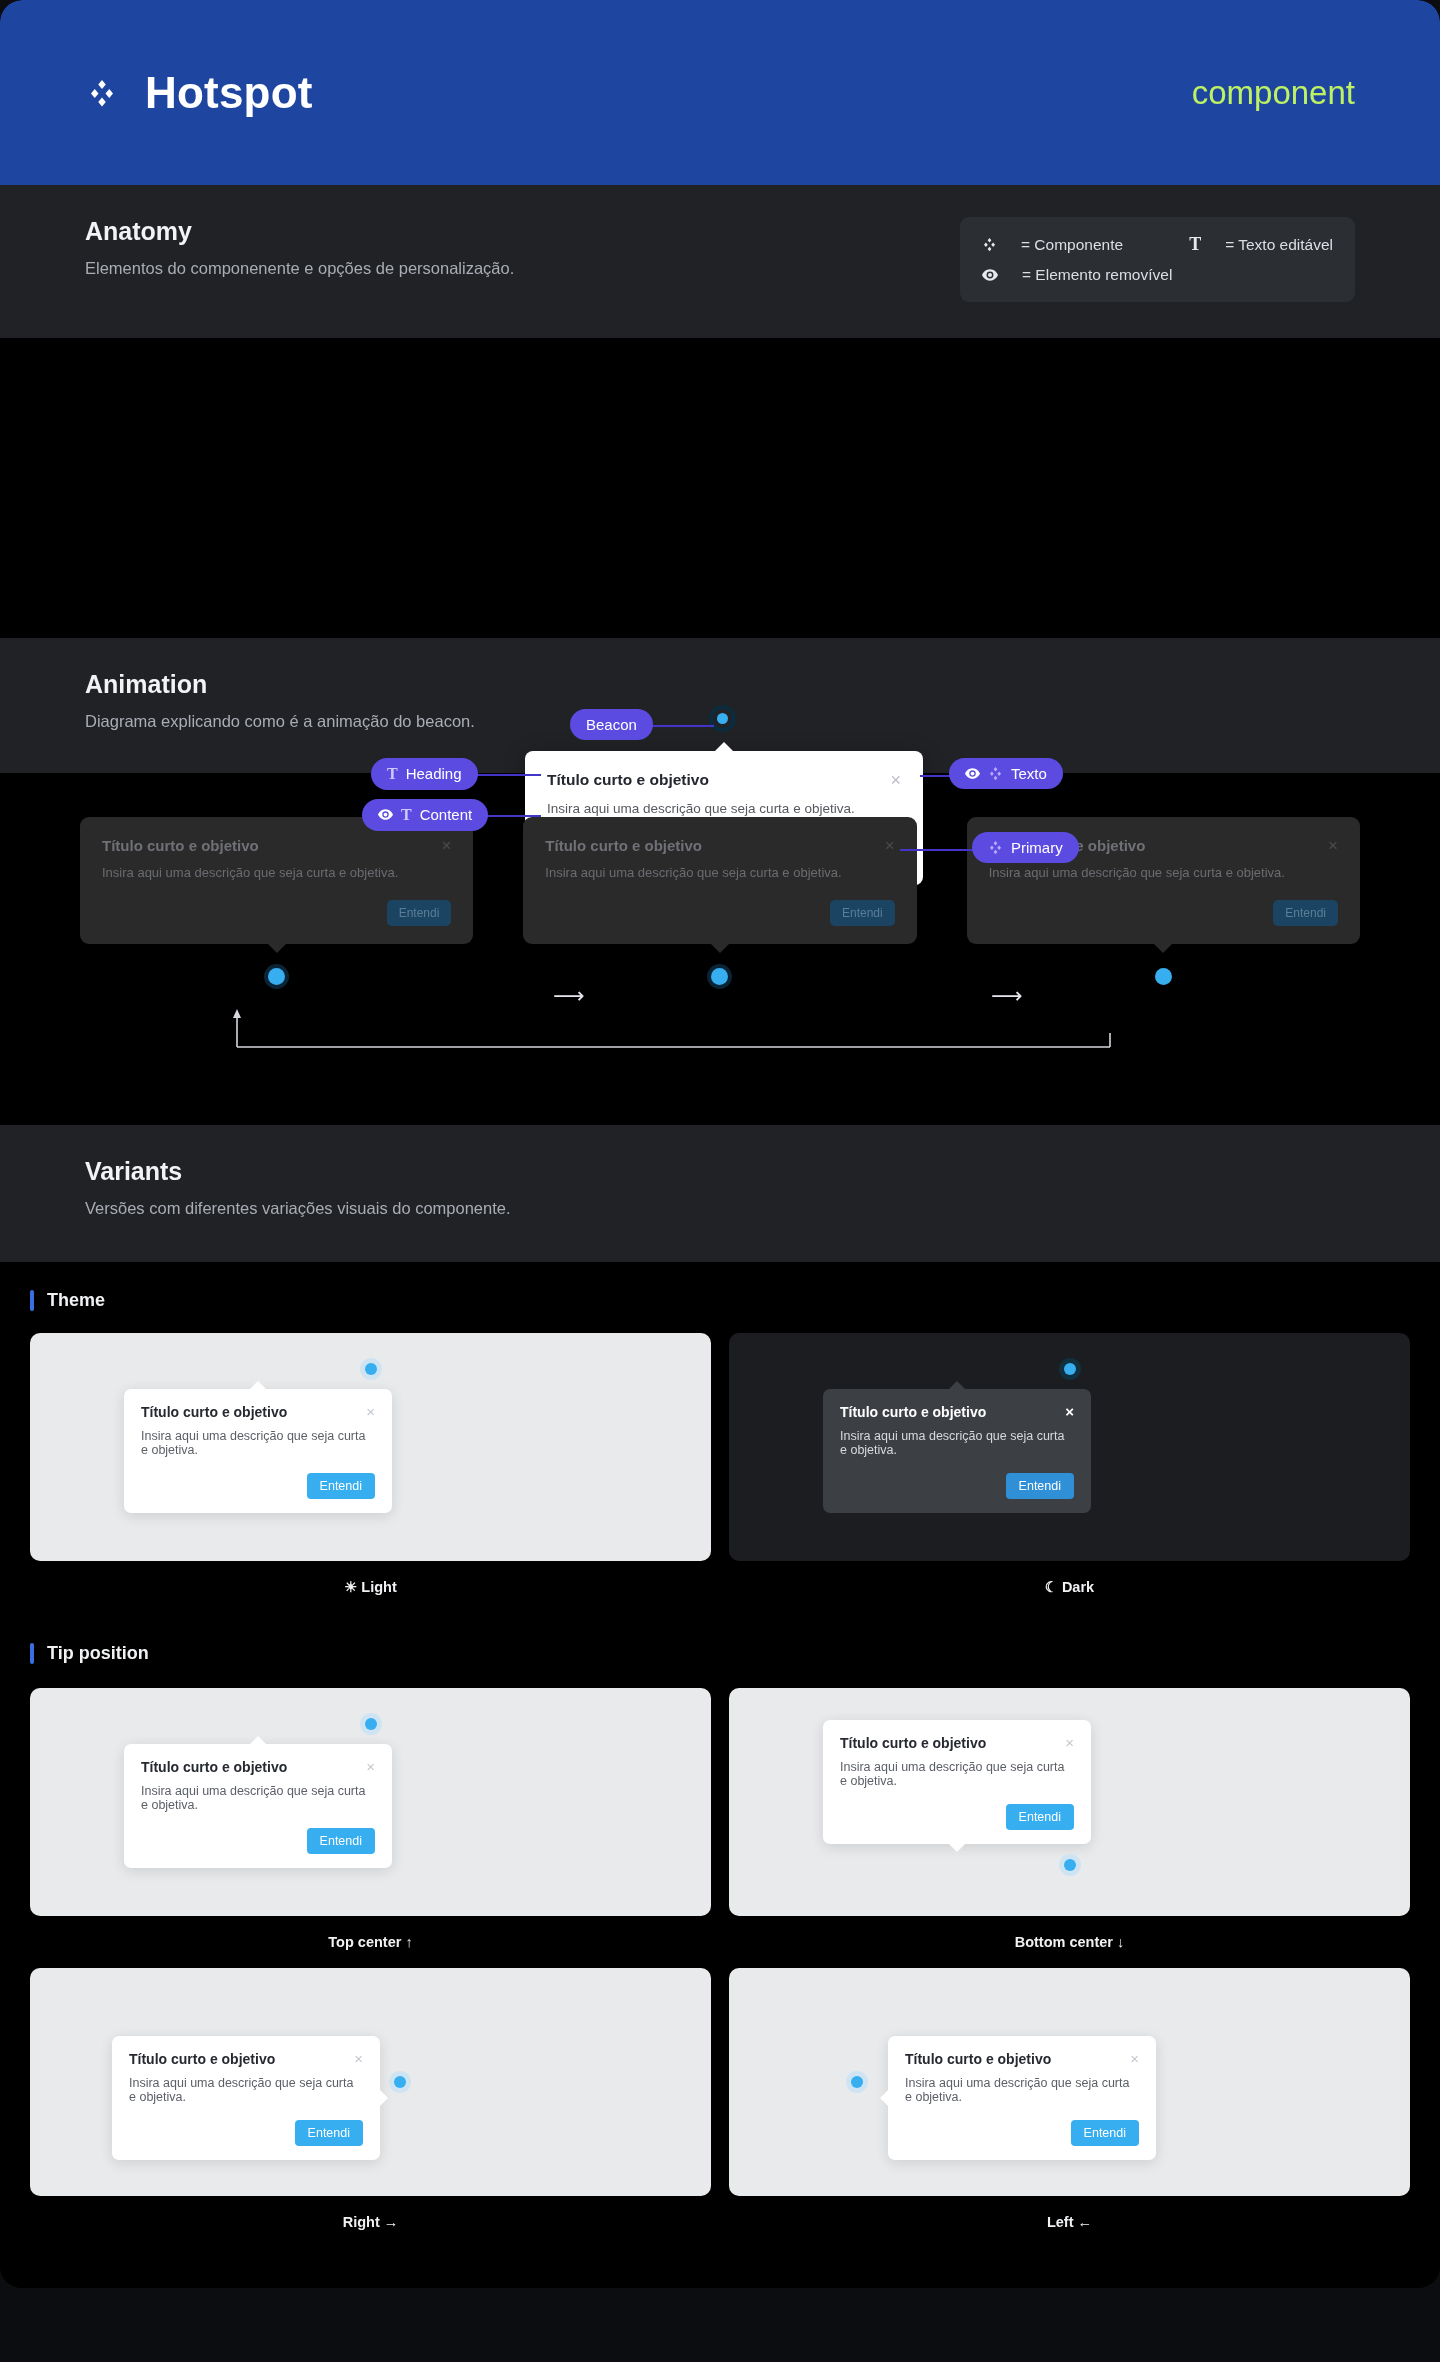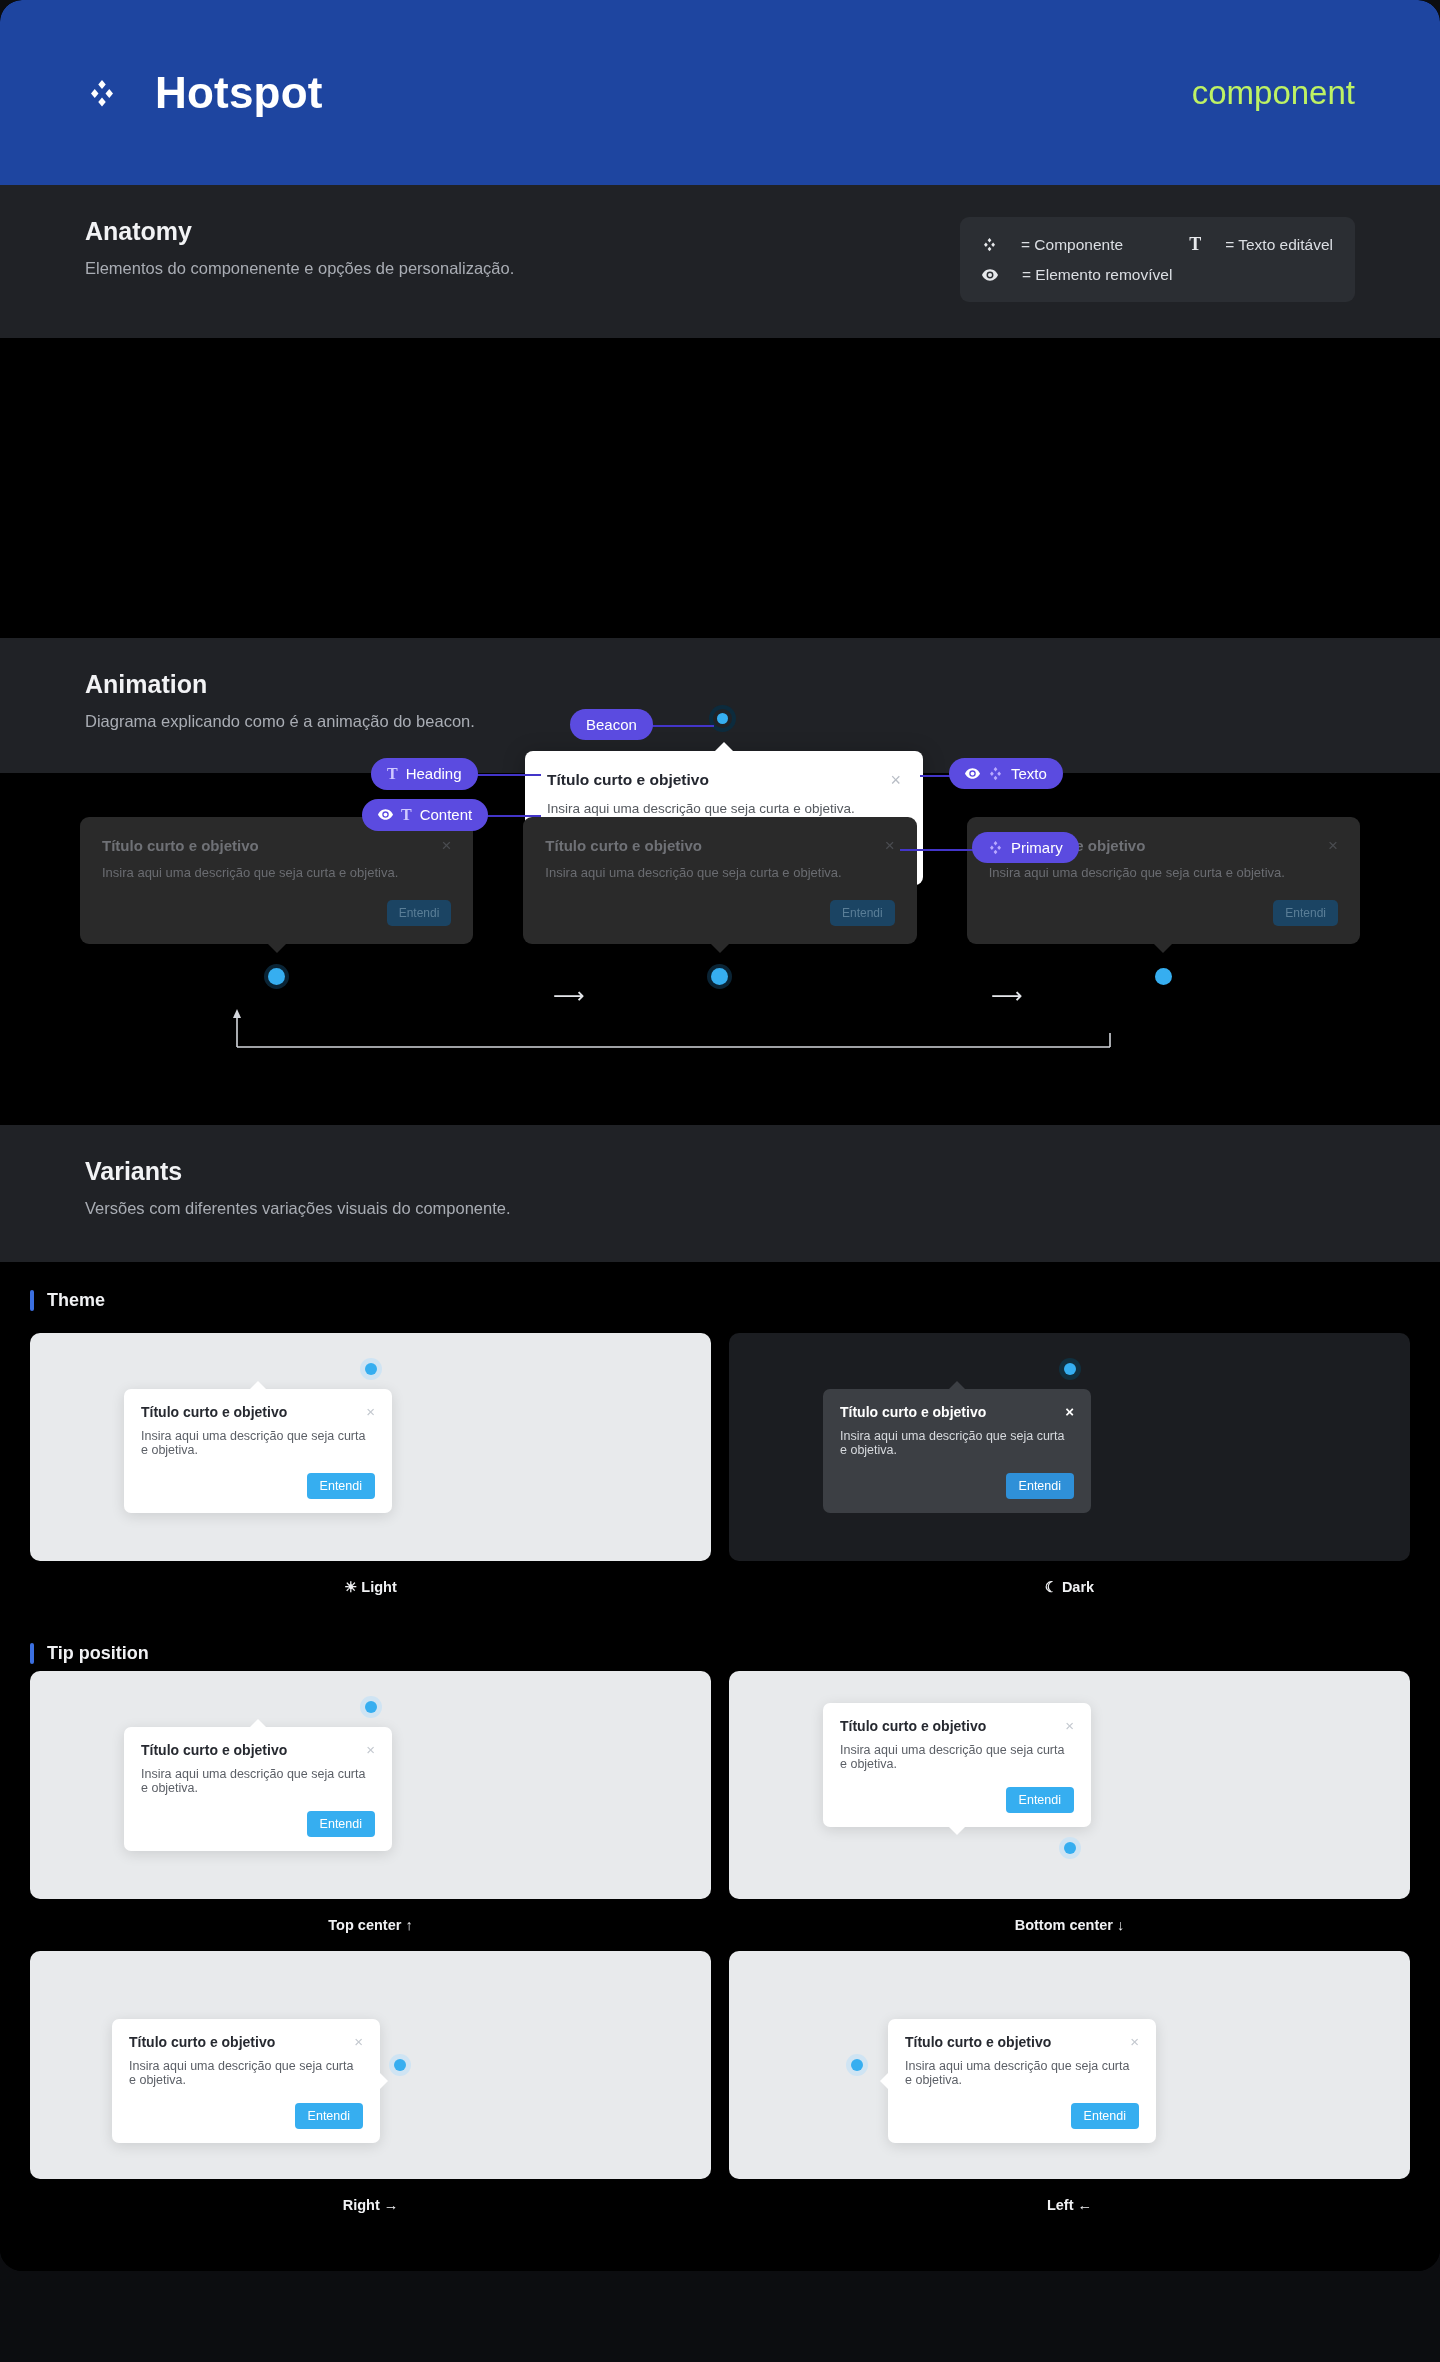--- a/index.html
+++ b/index.html
@@ -20,21 +20,21 @@
   
   .header {
     background: #1e45a0;
     height: 185px;
     display: flex;
     align-items: center;
     justify-content: space-between;
     padding: 0 85px 0 85px;
     border-radius: 22px 22px 0 0;
   }
-  .brand { display: flex; align-items: center; gap: 36px; }
+  .brand { display: flex; align-items: center; gap: 26px; }
   .brand-icon {
     width: 34px; height: 34px;
     color: #fff;
     display: flex; align-items: center; justify-content: center;
   }
   .brand-title {
     font-size: 44px;
     font-weight: 700;
     color: #ffffff;
     letter-spacing: 0.2px;
@@ -524,21 +524,21 @@
             <div class="vt-body">Insira aqui uma descrição que seja curta e objetiva.</div>
             <div class="vt-foot">
               <button class="vt-btn">Entendi</button>
             </div>
           </div>
         </div>
         <div class="vlabel">☾ Dark</div>
       </div>
     </div>
 
-    <div class="sub-head" style="margin:48px 0 7px 0;">
+    <div class="sub-head" style="margin:48px 0 24px 0;">
       <span class="sub-bar"></span>
       <h3>Tip position</h3>
     </div>
 
     <div class="vgrid">
 
       <div class="vcell">
         <div class="vbox light">
           <span class="vbeacon ring-l" style="left:50%; margin-left:-6px; top:30px;"></span>
           <div class="vtip wt" style="left:94px; top:56px;">

